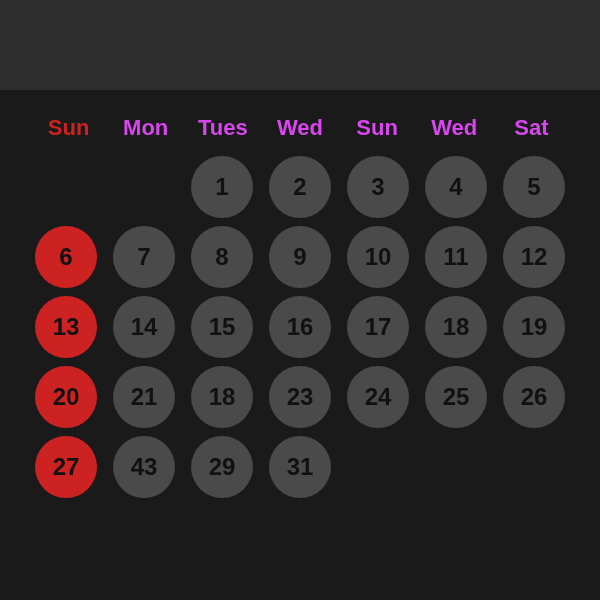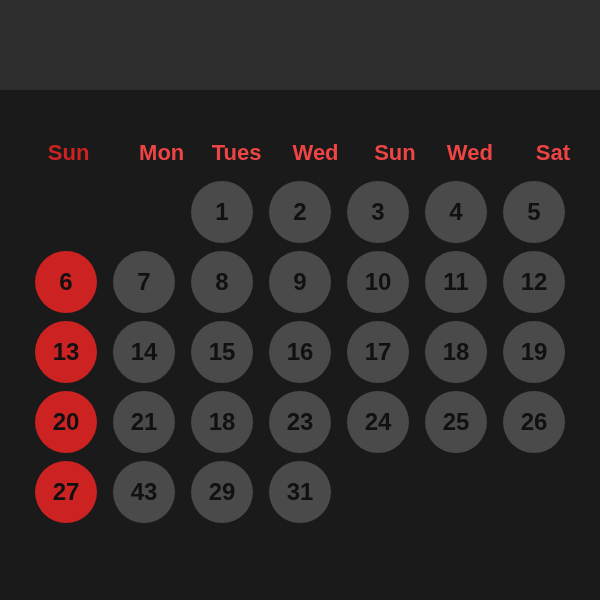--- a/index.html
+++ b/index.html
@@ -22,43 +22,41 @@
     .header-title {
       color: #ffffff;
       font-size: 48px;
       font-weight: bold;
       letter-spacing: 4px;
     }
 
     .calendar-body {
       background: #1a1a1a;
       padding: 20px 30px 10px 30px;
-      margin-top: 25px;
     }
 
     .day-headers {
       display: grid;
       grid-template-columns: repeat(7, 1fr);
       margin-bottom: 10px;
     }
 
     .day-header {
       text-align: center;
       font-size: 22px;
       font-weight: bold;
       padding: 5px 0;
     }
 
     .day-header.sunday {
       color: #cc2222;
     }
 
     .day-header.weekday {
-      color: #ef4444;
-      text-align: right;
+      color: #d946ef;
     }
 
     .calendar-grid {
       display: grid;
       grid-template-columns: repeat(7, 1fr);
       gap: 6px;
       row-gap: 8px;
     }
 
     .day-cell {

